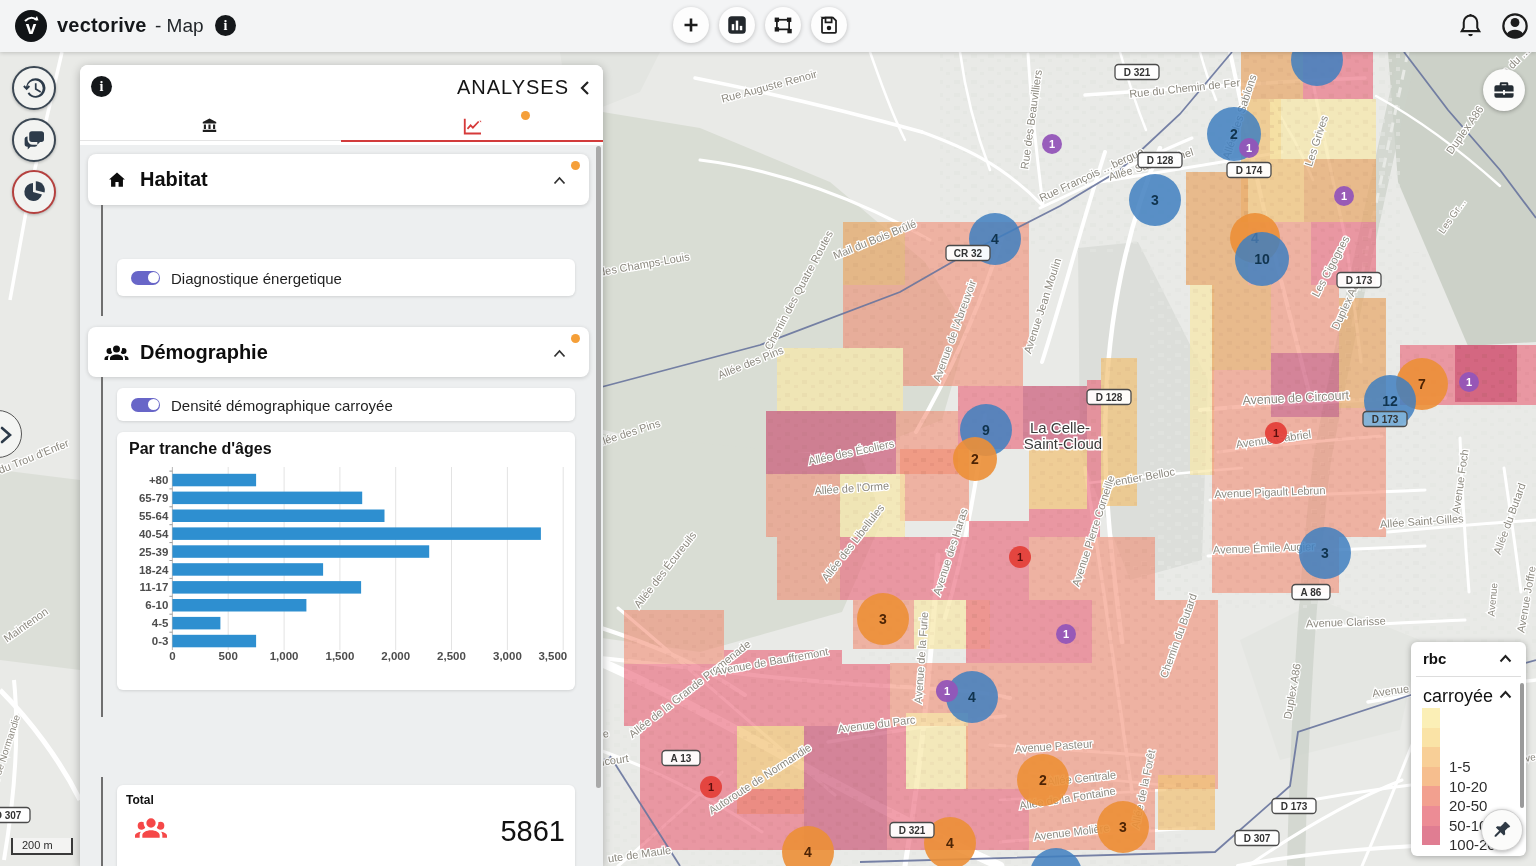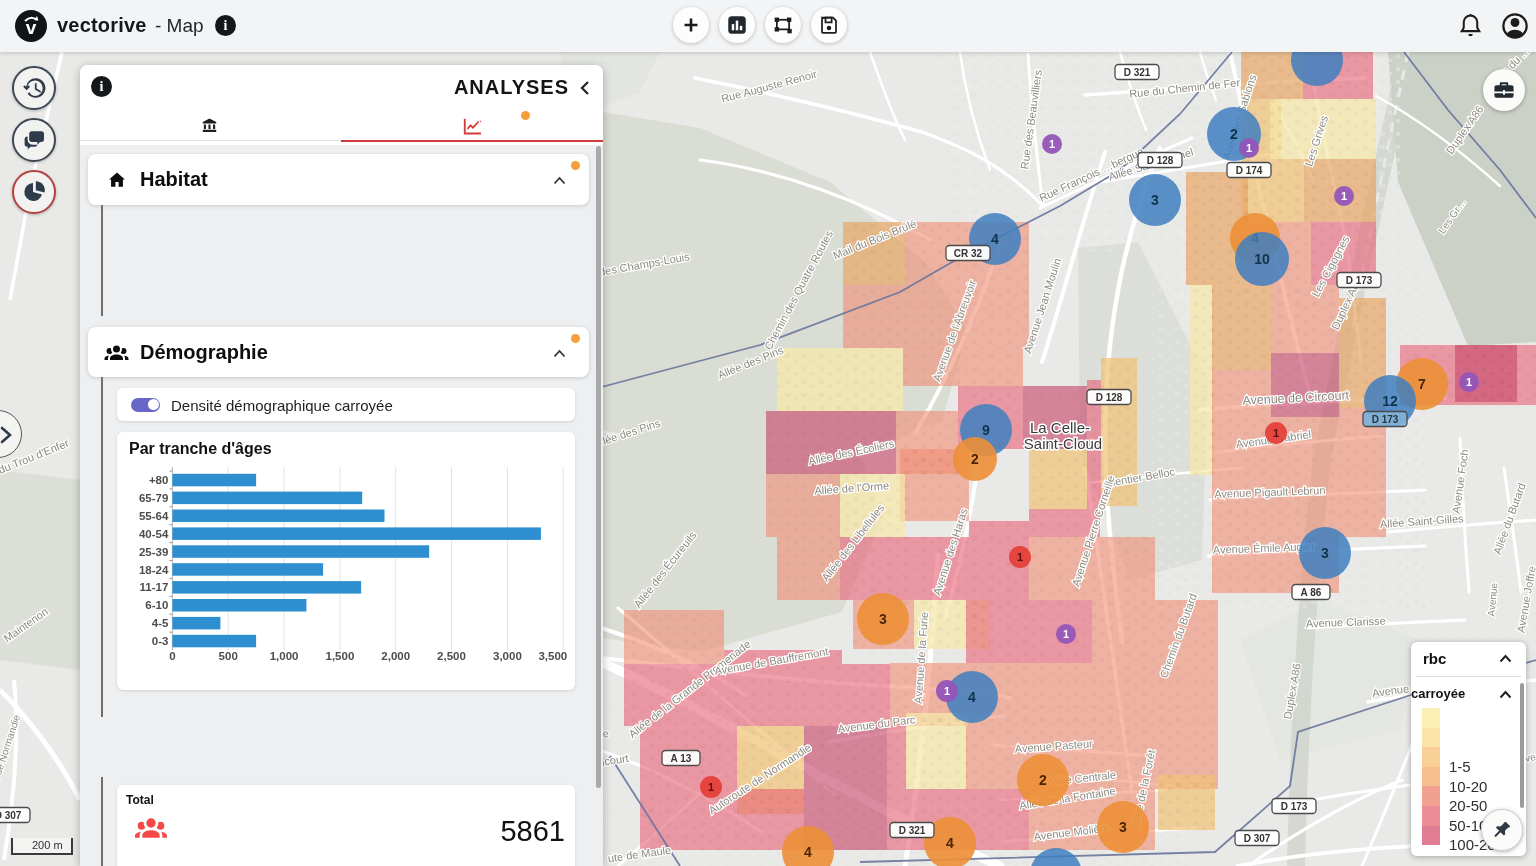--- a/index.html
+++ b/index.html
@@ -50,21 +50,21 @@
 .lsw { position:absolute; left:11px; width:18px; height:19.6px; }
 .llab { position:absolute; left:38px; font-size:15px; color:#2e2e2e;margin-top:48px; }
 #lscroll { position:absolute; right:2px; top:41px; width:4px; height:125px; background:#9a9a9a; border-radius:2px; }
 
 #toolbtn, #pinbtn { position:absolute; width:42px; height:42px; border-radius:50%; background:#fbfbfa;
   box-shadow:0 1px 4px rgba(0,0,0,.3); z-index:21; }
 #toolbtn { left:1483px; top:69px; }
 #pinbtn { left:1481px; top:809px; border:1px solid #cfcfcf; }
 #toolbtn svg, #pinbtn svg { position:absolute; left:50%; top:50%; transform:translate(-50%,-50%); }
 #scalebar { position:absolute; left:11px; top:838px; width:62px; height:17px; border:2px solid #3a3a3a; border-top:none;
-  background:rgba(255,255,255,.45); z-index:20; font-size:11px; color:#2d2d2d; padding-left:19px; line-height:15px; }
+  background:rgba(255,255,255,.45); z-index:20; font-size:11px; color:#2d2d2d; padding-left:9px; line-height:15px; }
 </style></head>
 <body>
 <svg class="map" width="1536" height="866" viewBox="0 0 1536 866">
 <rect width="1536" height="866" fill="#e9eae7"></rect>
 <polygon points="560,105 700,128 830,182 925,262 968,330 942,420 860,452 700,452 560,420" fill="#d9ddd4"></polygon>
 <polygon points="560,430 862,458 882,520 842,612 700,652 560,632" fill="#d9ddd4"></polygon>
 <polygon points="1078,248 1138,242 1208,380 1202,560 1130,580 1080,452" fill="#dcdeda"></polygon>
 <polygon points="1388,52 1536,52 1536,342 1468,346 1398,182" fill="#ccd1c8"></polygon>
 <polygon points="560,52 660,52 640,92 570,120" fill="#e3e5e1"></polygon>
 <polygon points="1240,640 1320,600 1420,640 1400,730 1280,760" fill="#e4e6e2"></polygon>
@@ -471,21 +471,21 @@
 <div id="scalebar">200 m</div>
 
 <div id="legend">
   <div class="hrow">
       <div class="htxt">rbc</div>
     <svg style="position:absolute;right:14px;top:12px" width="13" height="9" viewBox="0 0 13 9">
         <path d="M1.5 7.5 L6.5 2 L11.5 7.5" fill="none" stroke="#222" stroke-width="2"></path>
       </svg>
   </div>
   <div style="position:absolute;left:5px;top:34px;width:105px;border-top:1px solid #ddd"></div>
-  <div style="position:absolute;left:0;top:44px;font-size:13px;font-weight:700;color:#111">carroyée</div>
+  <div style="position:absolute;left:12px;top:44px;font-size:18px;font-weight:400;color:#111">carroyée</div>
   <svg style="position:absolute;right:14px;top:48px" width="13" height="9" viewBox="0 0 13 9">
       <path d="M1.5 7.5 L6.5 2 L11.5 7.5" fill="none" stroke="#222" stroke-width="2"></path>
     </svg>
   <div class="lsw" style="top:66px;  background:#fbefb6"></div>
     <div class="llab" style="top:68px">1-5</div>
   <div class="lsw" style="top:85.6px;background:#fae3a6"></div>
     <div class="llab" style="top:88px">10-20</div>
   <div class="lsw" style="top:105.2px;background:#f8cf97"></div>
     <div class="llab" style="top:107px">20-50</div>
   <div class="lsw" style="top:124.8px;background:#f6be8e"></div>
@@ -495,21 +495,21 @@
   <div class="lsw" style="top:164px;background:#ec8c95"></div>
     <div class="llab" style="top:166px">200-500</div>
   <div class="lsw" style="top:183.6px;background:#e07d92"></div>
     <div class="llab" style="top:185px">500+</div>
   <div id="lscroll"></div>
 </div>
 
 <div id="panel">
   <div id="phead">
     <div class="infoc" style="left:11px;top:11px;width:21px;height:21px;font-size:14px;line-height:21px">i</div>
-    <div style="position:absolute;right:34px;top:11px;font-size:20px;font-weight:700;letter-spacing:1px;color:#141414">ANALYSES</div>
+    <div style="position:absolute;right:34px;top:11px;font-size:20px;font-weight:400;letter-spacing:1px;color:#141414">ANALYSES</div>
     <svg style="position:absolute;right:13px;top:15px" width="11" height="16" viewBox="0 0 11 16">
         <path d="M9 2 L3 8 L9 14" fill="none" stroke="#222" stroke-width="2.2"></path>
       </svg>
   </div>
   <div id="ptabs">
     <svg style="position:absolute;left:121px;top:8px" width="17" height="17" viewBox="0 0 24 24">
         <path fill="#1e1e1e" d="M12 2 2.5 7v2h19V7zM4 10.5h3V17H4zm6.5 0h3V17h-3zm6.5 0h3V17h-3zM2.5 18h19v3h-19z"></path>
       </svg>
     <svg style="position:absolute;left:383px;top:9px" width="19" height="17" viewBox="0 0 24 22">
         <path fill="none" stroke="#d63a3a" stroke-width="2.4" d="M2 1 V20 H23"></path>
@@ -525,20 +525,24 @@
       <svg class="hico" style="position:absolute;left:19px;top:16px" width="20" height="19" viewBox="0 0 24 24">
           <path fill="#0d0d0d" d="M12 3 2 12h2.5v9H10v-6h4v6h5.5v-9H22z"></path>
         </svg>
       <div class="stitle">Habitat</div>
       <div class="odot"></div>
       <svg class="chev" viewBox="0 0 13 9" width="13" height="9">
           <path d="M1.5 7.5 L6.5 2 L11.5 7.5" fill="none" stroke="#333" stroke-width="1.8"></path>
         </svg>
     </div>
     <div class="treeline" style="top:60px;height:111px"></div>
+    <div class="ccard" style="top:114px;height:37px">
+      <div class="tgl"></div>
+        <div class="tlab">Diagnostique énergetique</div>
+    </div>
 
     <div class="scard" style="top:182px;height:50px">
       <svg style="position:absolute;left:15px;top:13px" width="27" height="24" viewBox="0 0 24 24">
           <path fill="#0d0d0d" d="M12,5.5A3.5,3.5 0 0,1 15.5,9A3.5,3.5 0 0,1 12,12.5A3.5,3.5 0 0,1 8.5,9A3.5,3.5 0 0,1 12,5.5M5,8C5.56,8 6.08,8.15 6.53,8.42C6.38,9.85 6.8,11.27 7.66,12.38C7.16,13.34 6.16,14 5,14A3,3 0 0,1 2,11A3,3 0 0,1 5,8M19,8A3,3 0 0,1 22,11A3,3 0 0,1 19,14C17.84,14 16.84,13.34 16.34,12.38C17.2,11.27 17.62,9.85 17.47,8.42C17.92,8.15 18.44,8 19,8M5.5,18.25C5.5,16.18 8.41,14.5 12,14.5C15.59,14.5 18.5,16.18 18.5,18.25V20H5.5V18.25M0,20V18.5C0,17.11 1.89,15.94 4.45,15.6C3.86,16.28 3.5,17.22 3.5,18.25V20H0M24,20H20.5V18.25C20.5,17.22 20.14,16.28 19.55,15.6C22.11,15.94 24,17.11 24,18.5V20Z"></path>
         </svg>
       <div class="stitle">Démographie</div>
       <div class="odot"></div>
       <svg class="chev" viewBox="0 0 13 9" width="13" height="9">
           <path d="M1.5 7.5 L6.5 2 L11.5 7.5" fill="none" stroke="#333" stroke-width="1.8"></path>
         </svg>

